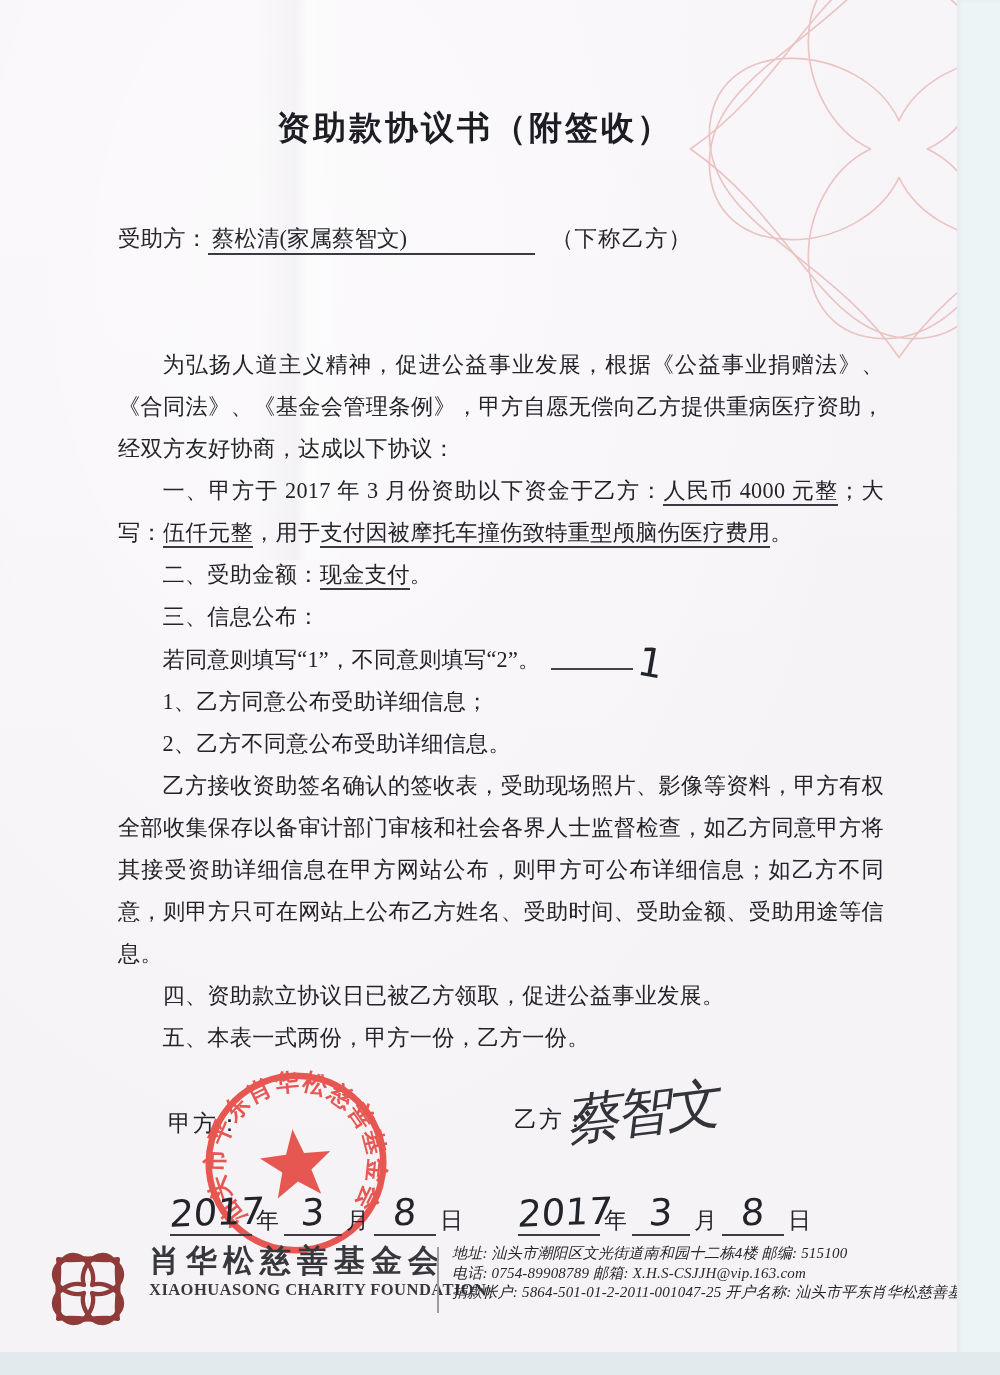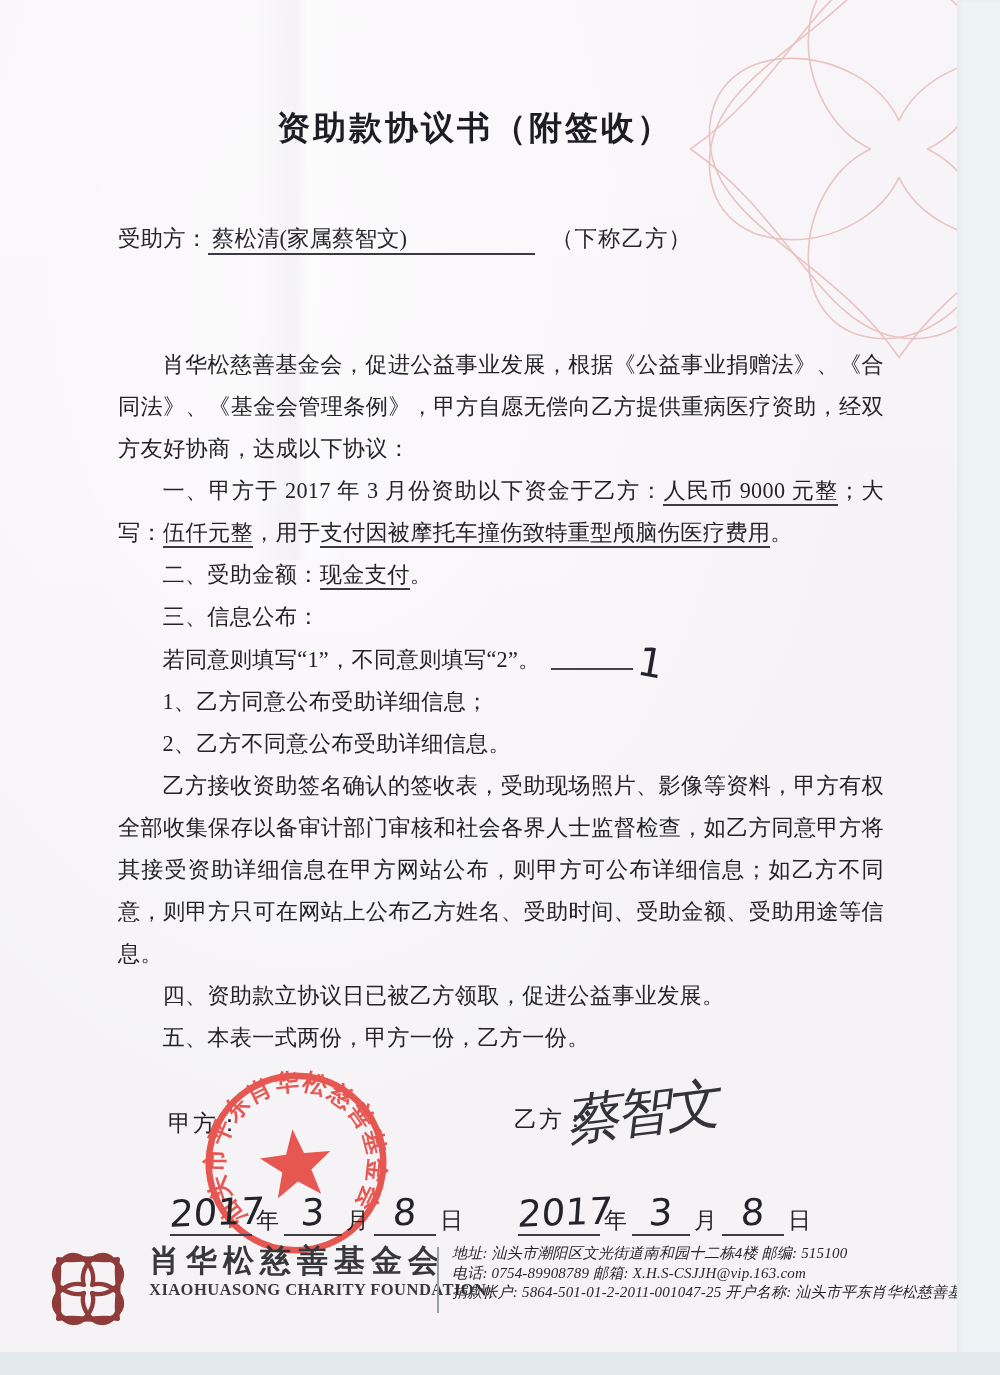--- a/index.html
+++ b/index.html
@@ -90,22 +90,22 @@
 
   <div class="doc-title">资助款协议书（附签收）</div>
 
   <div class="parties">
     <div>
       <span>受助方：</span><span class="party-name b">蔡松清(家属蔡智文)</span><span class="party-suffix">（下称乙方）</span>
     </div>
   </div>
 
   <div class="body-text">
-    <p>肖华松慈善基金会，促进公益事业发展，根据《公益事业捐赠法》、《合同法》、《基金会管理条例》，甲方自愿无偿向乙方提供重病医疗资助，经双方友好协商，达成以下协议：</p>
-    <p><span>一、甲方于 2017 年 3 月份资助以下资金于乙方：</span><span class="u">人民币 9000 元整</span><span>；大写：</span><span class="u">伍仟元整</span><span>，用于</span><span class="u">支付因被摩托车撞伤致特重型颅脑伤医疗费用</span><span>。</span></p>
+    <p>为弘扬人道主义精神，促进公益事业发展，根据《公益事业捐赠法》、《合同法》、《基金会管理条例》，甲方自愿无偿向乙方提供重病医疗资助，经双方友好协商，达成以下协议：</p>
+    <p><span>一、甲方于 2017 年 3 月份资助以下资金于乙方：</span><span class="u">人民币 4000 元整</span><span>；大写：</span><span class="u">伍仟元整</span><span>，用于</span><span class="u">支付因被摩托车撞伤致特重型颅脑伤医疗费用</span><span>。</span></p>
     <p><span>二、受助金额：</span><span class="u">现金支付</span><span>。</span></p>
     <p>三、信息公布：</p>
     <p><span>若同意则填写“1”，不同意则填写“2”。</span><span class="fill-line"><span class="hand mark">1</span></span></p>
     <p>1、乙方同意公布受助详细信息；</p>
     <p>2、乙方不同意公布受助详细信息。</p>
     <p>乙方接收资助签名确认的签收表，受助现场照片、影像等资料，甲方有权全部收集保存以备审计部门审核和社会各界人士监督检查，如乙方同意甲方将其接受资助详细信息在甲方网站公布，则甲方可公布详细信息；如乙方不同意，则甲方只可在网站上公布乙方姓名、受助时间、受助金额、受助用途等信息。</p>
     <p>四、资助款立协议日已被乙方领取，促进公益事业发展。</p>
     <p>五、本表一式两份，甲方一份，乙方一份。</p>
   </div>
 

